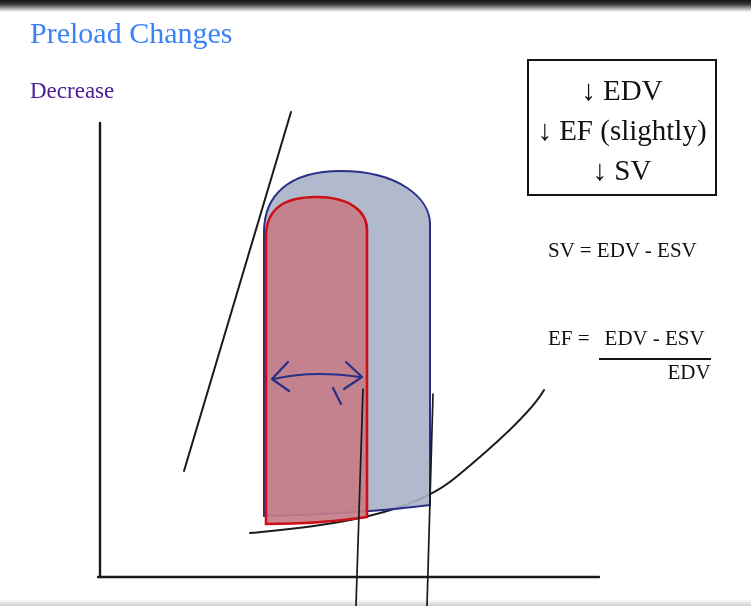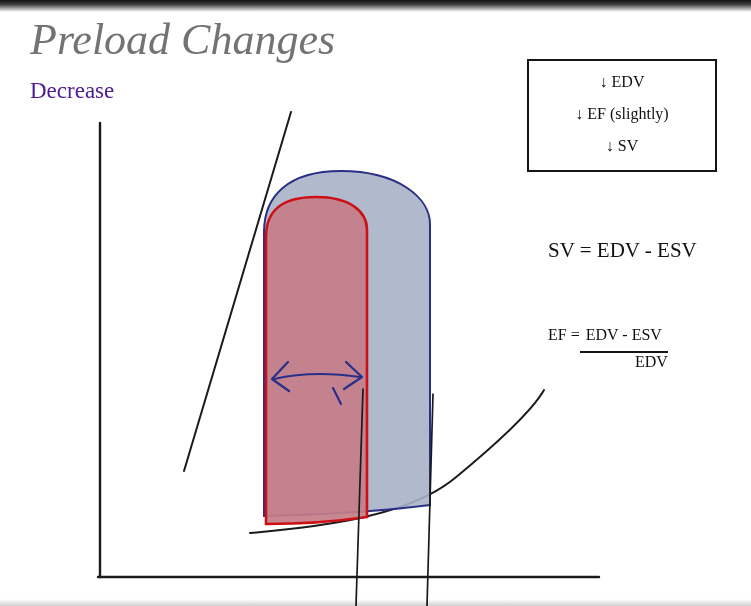--- a/index.html
+++ b/index.html
@@ -17,44 +17,44 @@
     background: linear-gradient(#141414 0%, #3a3a3a 35%, rgba(255,255,255,0) 100%);
     z-index: 5;
   }
   .bottom-shade {
     position:absolute; bottom:0; left:0; right:0; height:7px;
     background: linear-gradient(rgba(0,0,0,0) 0%, rgba(0,0,0,0.18) 100%);
     z-index: 5;
   }
   .title {
     position:absolute; left:30px; top:16px;
-    font-size:44px; line-height:1.1; font-weight:400;
-    color:#737373; z-index:3; white-space:nowrap;font-style:italic;
+    font-size:30px; line-height:1.1; font-weight:400;
+    color:#3b82f6; z-index:3; white-space:nowrap;
   }
   .subtitle {
     position:absolute; left:30px; top:78px;
     font-size:23px; color:#4c1d95; z-index:3; white-space:nowrap;
   }
   .anno-box {
     position:absolute; left:527px; top:59px; width:190px;
     border:2px solid #151515; background:#fff;
     box-sizing:border-box; padding:5px 6px 8px 6px;
     text-align:center; z-index:3;
   }
   .anno-line {
-    font-size:16px; line-height:32px; white-space:nowrap;
+    font-size:29px; line-height:32px; white-space:nowrap;margin-top:8px;
   }
   .formula-sv {
     position:absolute; left:548px; top:238px;
     font-size:21px; white-space:nowrap; z-index:3;
   }
   .formula-ef {
     position:absolute; left:548px; top:326px;
-    font-size:16px; z-index:3;
-    display:flex; align-items:flex-start; white-space:nowrap;
+    font-size:21px; z-index:3;
+    display:flex; align-items:flex-start; gap:9px; white-space:nowrap;
   }
   .fraction { display:inline-block; text-align:right; }
   .fraction .num {
     padding: 0 6px 7px 6px;
     border-bottom: 2.5px solid #151515;
   }
   .fraction .den { padding-top: 0; }
   svg.layer { position:absolute; left:0; top:0; z-index:2; }
 </style>
 </head>

